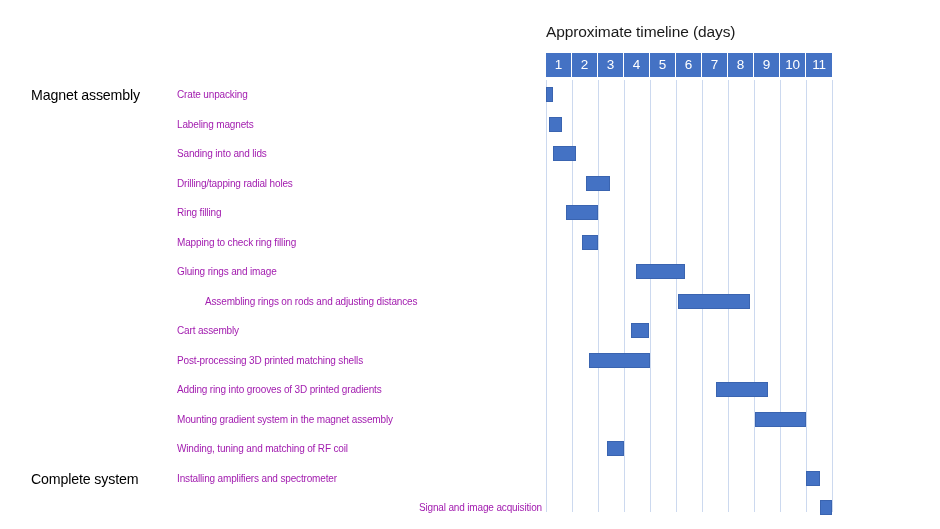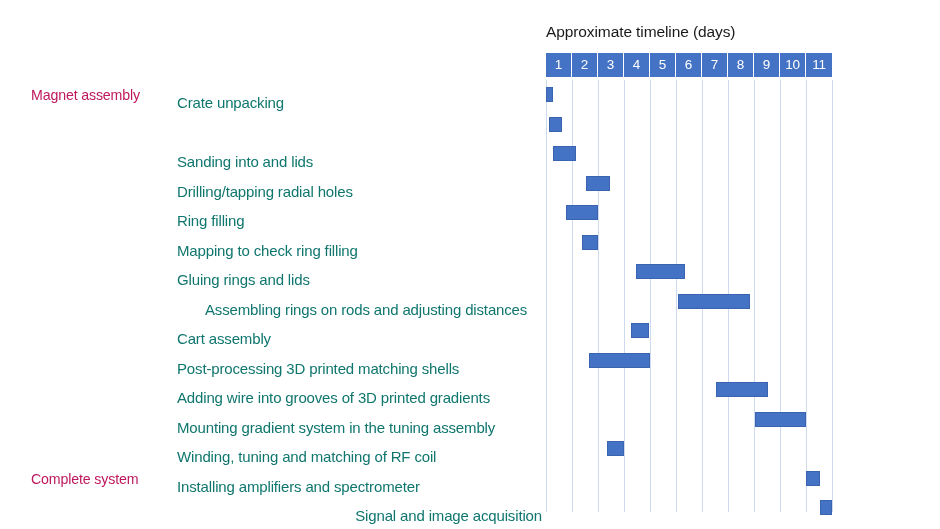--- a/index.html
+++ b/index.html
@@ -84,32 +84,32 @@
     width: 940px;
     height: 29.5px;
   }
   .cat-label {
     position: absolute;
     left: 31px;
     top: 0;
     width: 146px;
     font-size: 14.2px;
     line-height: 20px;
-    color: #be185d;
+    color: #000000;
     white-space: nowrap;
     letter-spacing: -0.15px;
   }
   .task-label {
     position: absolute;
     left: 177px;
-    top: 8px;
+    top: 0;
     width: 365px;
-    font-size: 15px;
+    font-size: 10px;
     line-height: 20px;
-    color: #0f766e;
+    color: #a21caf;
     white-space: nowrap;
     letter-spacing: -0.15px;
   }
 
   
   .bar {
     position: absolute;
     height: 15px;
     background: #4472c4;
     border: 1px solid #3a64b0;
@@ -152,60 +152,61 @@
       <div class="gridline" style="left: 286px;"></div>
     </div>
 
   <div id="rows-layer">
       <div class="row" style="top: 85px;">
         <div class="cat-label">Magnet assembly</div>
         <div class="task-label">Crate unpacking</div>
         <div class="bar" style="left: 546px; width: 6.5px; top: 2px; background: rgb(68, 114, 196); border-color: rgb(58, 100, 176);"></div>
       </div>
       <div class="row" style="top: 114.5px;">
+        <div class="task-label">Labeling magnets</div>
         <div class="bar" style="left: 548.6px; width: 13px; top: 2px; background: rgb(68, 114, 196); border-color: rgb(58, 100, 176);"></div>
       </div>
       <div class="row" style="top: 144px;">
         <div class="task-label">Sanding into and lids</div>
         <div class="bar" style="left: 552.5px; width: 23.4px; top: 2px; background: rgb(68, 114, 196); border-color: rgb(58, 100, 176);"></div>
       </div>
       <div class="row" style="top: 173.5px;">
         <div class="task-label">Drilling/tapping radial holes</div>
         <div class="bar" style="left: 586.3px; width: 23.4px; top: 2px; background: rgb(68, 114, 196); border-color: rgb(58, 100, 176);"></div>
       </div>
       <div class="row" style="top: 203px;">
         <div class="task-label">Ring filling</div>
         <div class="bar" style="left: 565.5px; width: 32.5px; top: 2px; background: rgb(68, 114, 196); border-color: rgb(58, 100, 176);"></div>
       </div>
       <div class="row" style="top: 232.5px;">
         <div class="task-label">Mapping to check ring filling</div>
         <div class="bar" style="left: 582.4px; width: 15.6px; top: 2px; background: rgb(68, 114, 196); border-color: rgb(58, 100, 176);"></div>
       </div>
       <div class="row" style="top: 262px;">
-        <div class="task-label">Gluing rings and lids</div>
+        <div class="task-label">Gluing rings and image</div>
         <div class="bar" style="left: 635.7px; width: 49.4px; top: 2px; background: rgb(68, 114, 196); border-color: rgb(58, 100, 176);"></div>
       </div>
       <div class="row" style="top: 291.5px; margin-left: 28px;">
         <div class="task-label">Assembling rings on rods and adjusting distances</div>
         <div class="bar" style="left: 650px; width: 71.5px; top: 2px; background: rgb(68, 114, 196); border-color: rgb(58, 100, 176);"></div>
       </div>
       <div class="row" style="top: 321px;">
         <div class="task-label">Cart assembly</div>
         <div class="bar" style="left: 630.5px; width: 18.2px; top: 2px; background: rgb(68, 114, 196); border-color: rgb(58, 100, 176);"></div>
       </div>
       <div class="row" style="top: 350.5px;">
         <div class="task-label">Post-processing 3D printed matching shells</div>
         <div class="bar" style="left: 588.9px; width: 61.1px; top: 2px; background: rgb(68, 114, 196); border-color: rgb(58, 100, 176);"></div>
       </div>
       <div class="row" style="top: 380px;">
-        <div class="task-label">Adding wire into grooves of 3D printed gradients</div>
+        <div class="task-label">Adding ring into grooves of 3D printed gradients</div>
         <div class="bar" style="left: 716.3px; width: 52px; top: 2px; background: rgb(68, 114, 196); border-color: rgb(58, 100, 176);"></div>
       </div>
       <div class="row" style="top: 409.5px;">
-        <div class="task-label">Mounting gradient system in the tuning assembly</div>
+        <div class="task-label">Mounting gradient system in the magnet assembly</div>
         <div class="bar" style="left: 755.3px; width: 50.7px; top: 2px; background: rgb(68, 114, 196); border-color: rgb(58, 100, 176);"></div>
       </div>
       <div class="row" style="top: 439px;">
         <div class="task-label">Winding, tuning and matching of RF coil</div>
         <div class="bar" style="left: 607.1px; width: 16.9px; top: 2px; background: rgb(68, 114, 196); border-color: rgb(58, 100, 176);"></div>
       </div>
       <div class="row" style="top: 468.5px; padding-left: 46px;">
         <div class="cat-label">Complete system</div>
         <div class="task-label">Installing amplifiers and spectrometer</div>
         <div class="bar" style="left: 806px; width: 14.3px; top: 2px; background: rgb(68, 114, 196); border-color: rgb(58, 100, 176);"></div>

